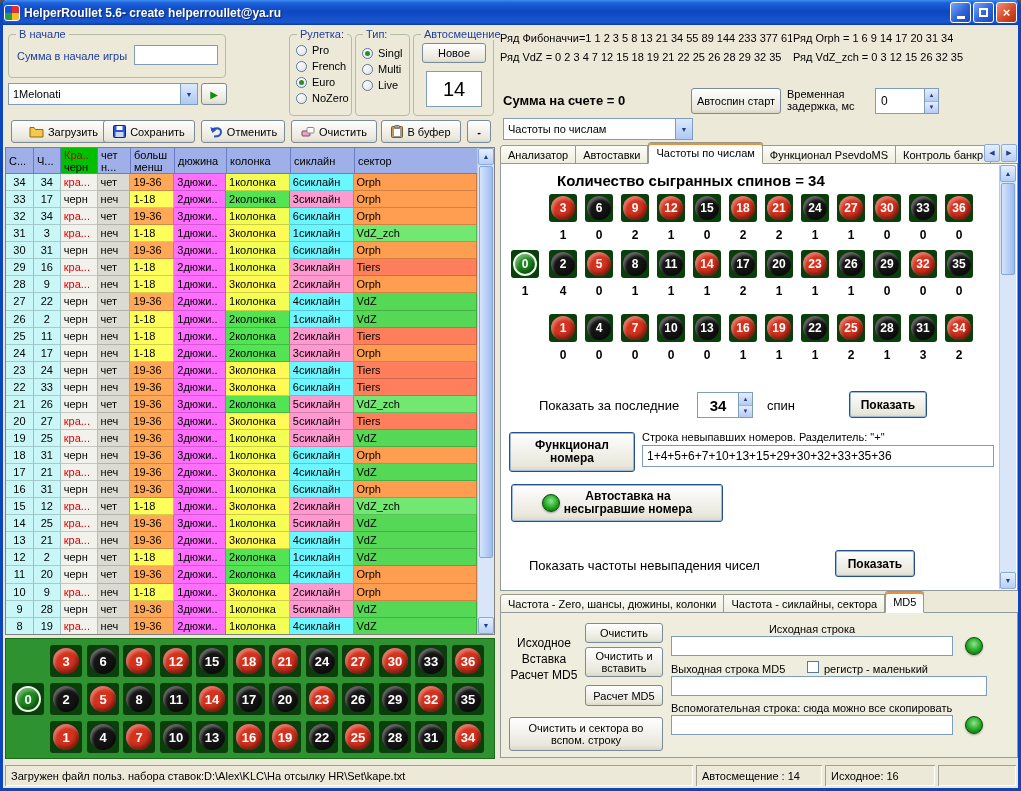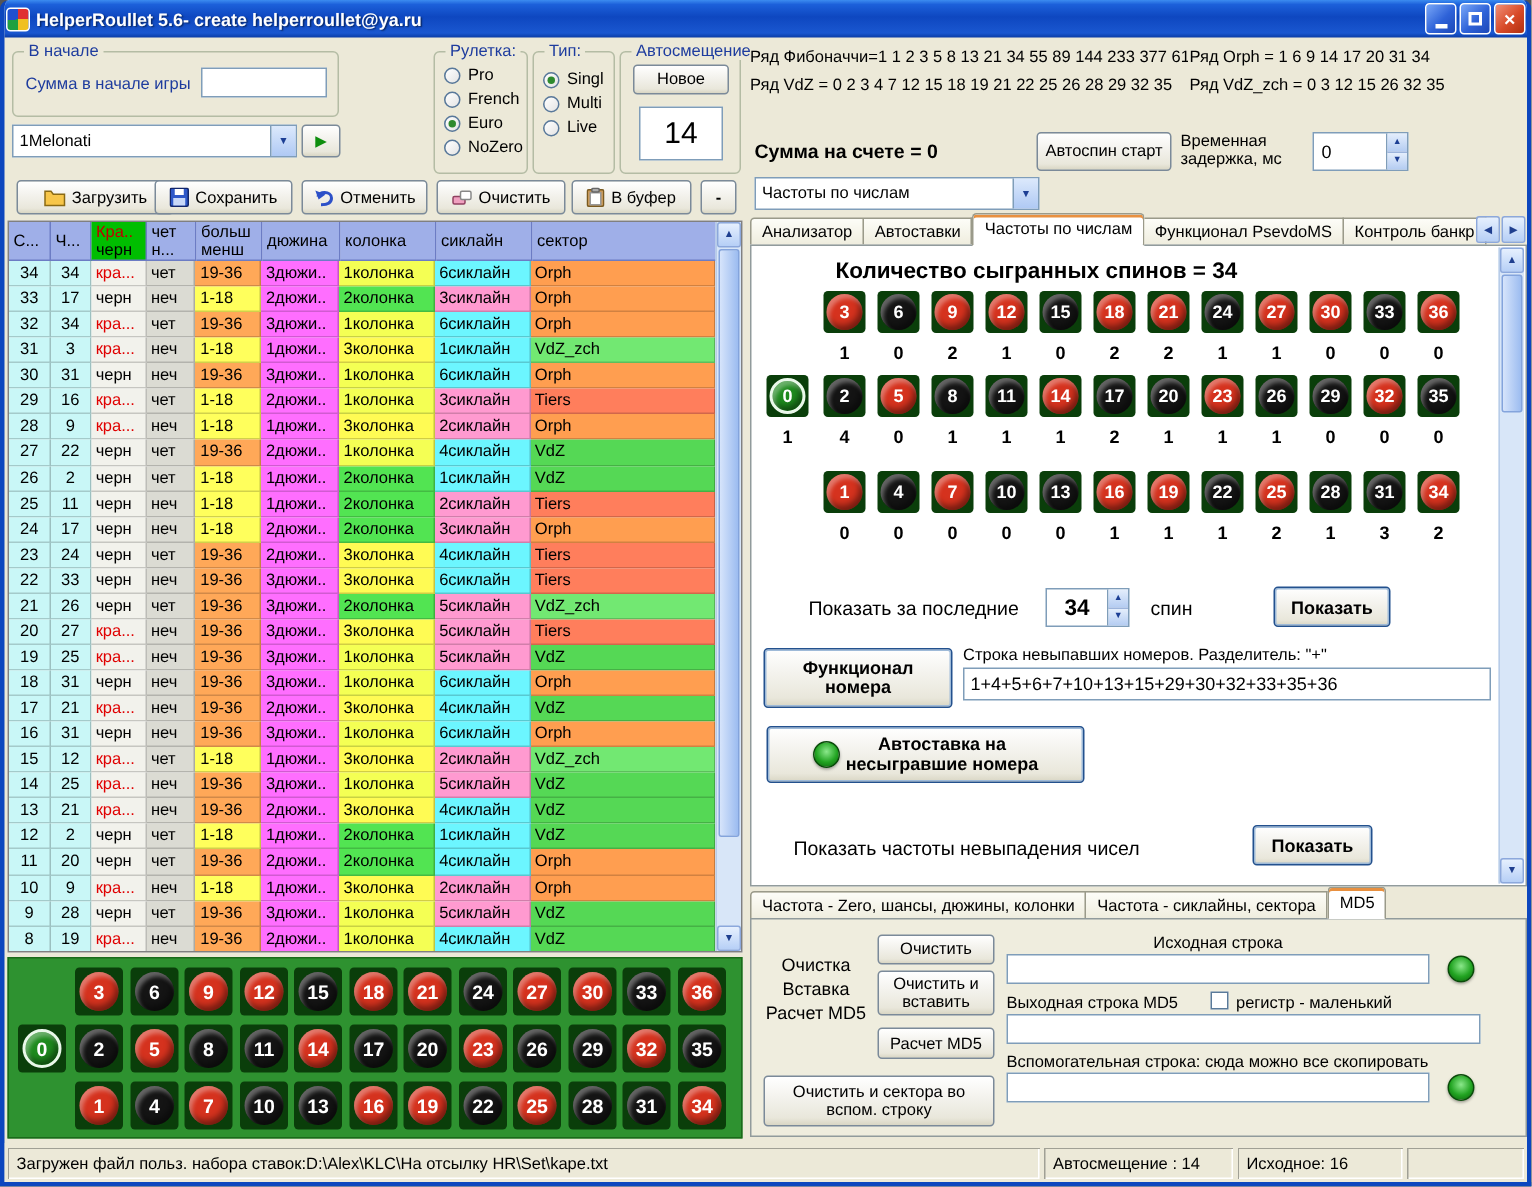--- a/index.html
+++ b/index.html
@@ -903,21 +903,21 @@
     </div>
   </div>
 
   <div class="tabs-row" id="bottom-tabs-row" style="left:497px;top:591px;width:518px;height:22px">
       <div class="tab">Частота - Zero, шансы, дюжины, колонки</div>
       <div class="tab">Частота - сиклайны, сектора</div>
       <div class="tab sel">MD5</div>
     </div>
   <div class="panel beige" style="left:497px;top:612px;width:518px;height:146px">
     <div class="abs" style="left:8px;top:22px;width:70px;text-align:center;font-size:12px;line-height:16px">
-      <div>Очистка</div>
+      <div>Исходное</div>
         <div>Вставка</div>
         <div>Расчет MD5</div>
     </div>
     <div class="btn abs" style="left:84px;top:10px;width:78px;height:20px">Очистить</div>
     <div class="btn abs" style="left:84px;top:34px;width:78px;height:30px;line-height:12px;padding:1px">Очистить и вставить</div>
     <div class="btn abs" style="left:84px;top:72px;width:78px;height:21px">Расчет MD5</div>
     <div class="btn abs" style="left:8px;top:104px;width:154px;height:34px;line-height:12px;padding:1px">Очистить и  сектора во вспом. строку</div>
 
     <div class="abs blk" style="left:170px;top:10px;width:282px;text-align:center">Исходная строка</div>
     <input class="tinput abs" style="left: 170px; top: 23px; width: 282px; height: 20px;">

